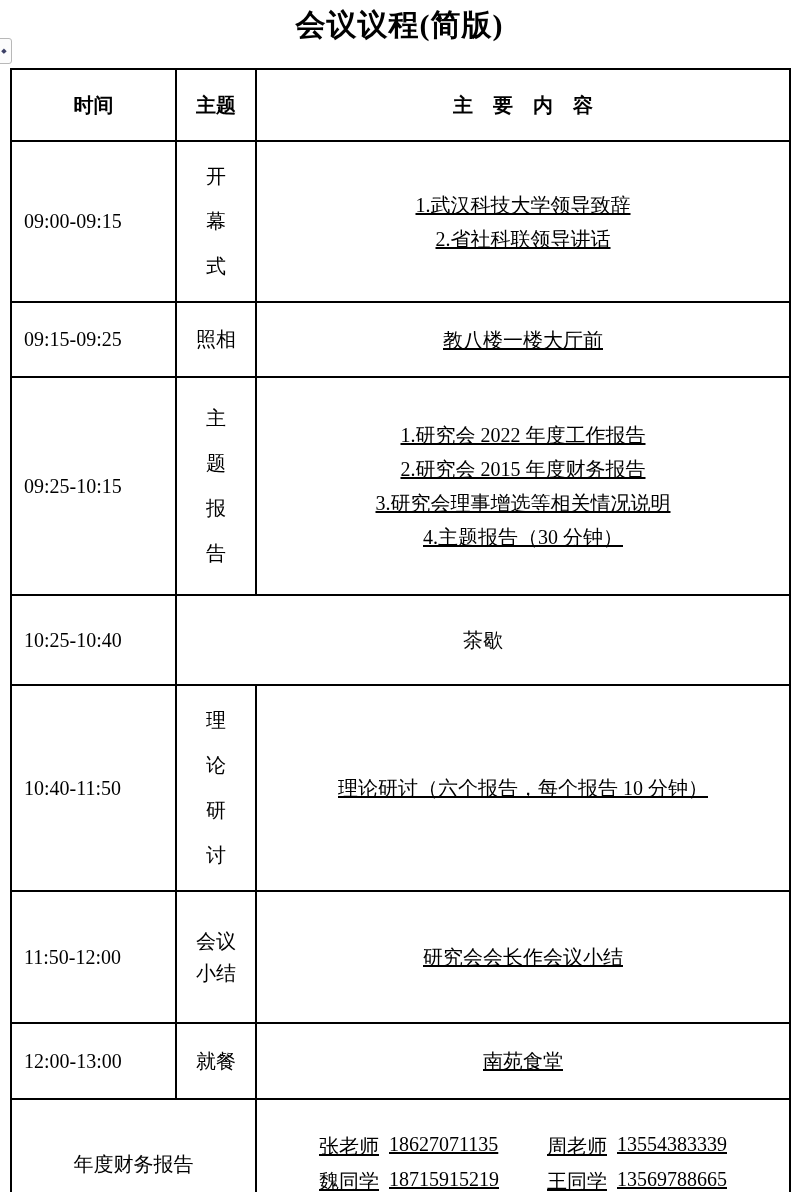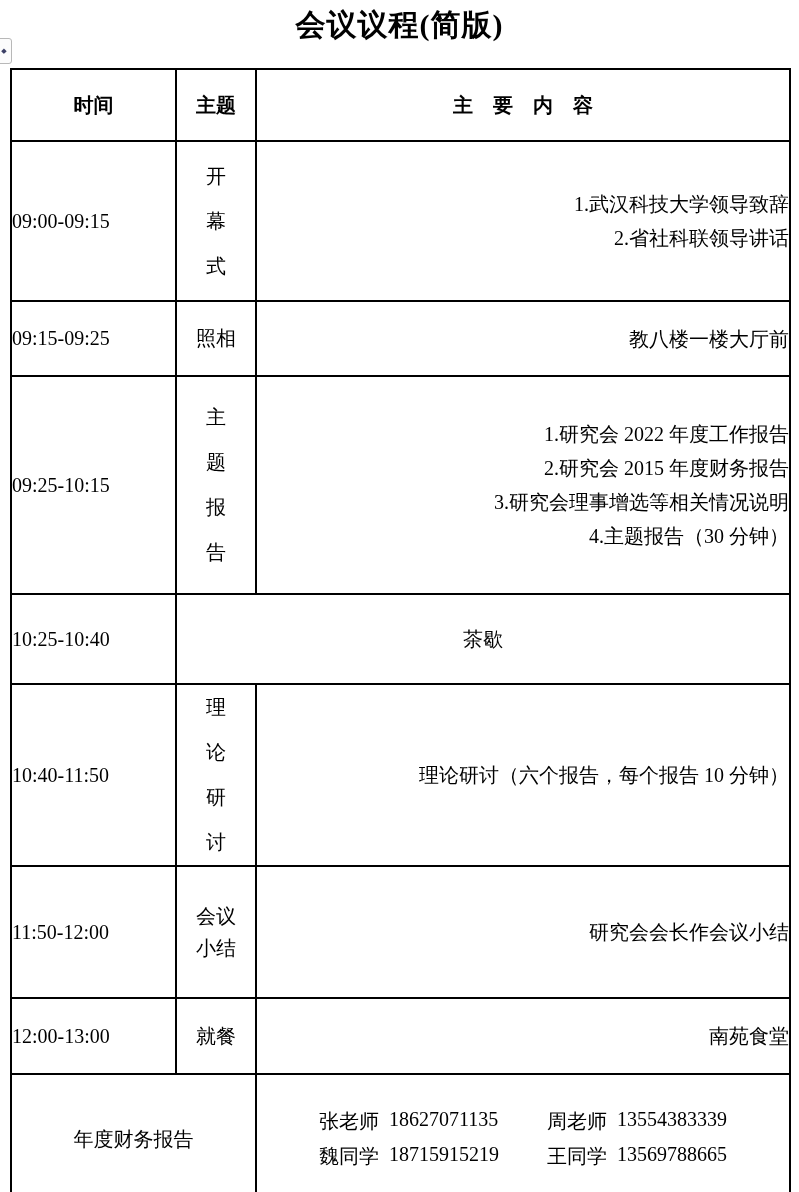--- a/index.html
+++ b/index.html
@@ -46,21 +46,21 @@
     line-height: 1;
   }
   table.agenda {
     border-collapse: collapse;
     table-layout: fixed;
     width: 779px;
     margin: 26px 0 0 10px;
   }
   table.agenda th, table.agenda td {
     border: 2px solid #000;
-    padding: 0;
+    padding: 12px;
     font-size: 20px;
     vertical-align: middle;
     overflow: hidden;
   }
   th.hdr {
     font-weight: bold;
     text-align: center;
     font-size: 21px;
   }
   td.time-cell {
@@ -68,21 +68,22 @@
     padding-left: 2px;
     font-size: 21px;
     white-space: nowrap;
   }
   td.topic-cell {
     text-align: center;
   }
   .topic-stack .tline { line-height: 2.25; }
   .topic-pair  .tline { line-height: 1.6; }
   td.content-cell {
-    text-align: right;
+    text-align: center;
+    text-decoration: underline;
   }
   .cline { line-height: 1.7; }
   td.merged-cell {
     text-align: center;
   }
   td.footer-label-cell {
     text-align: center;
   }
   .contact-grid {
     display: grid;

